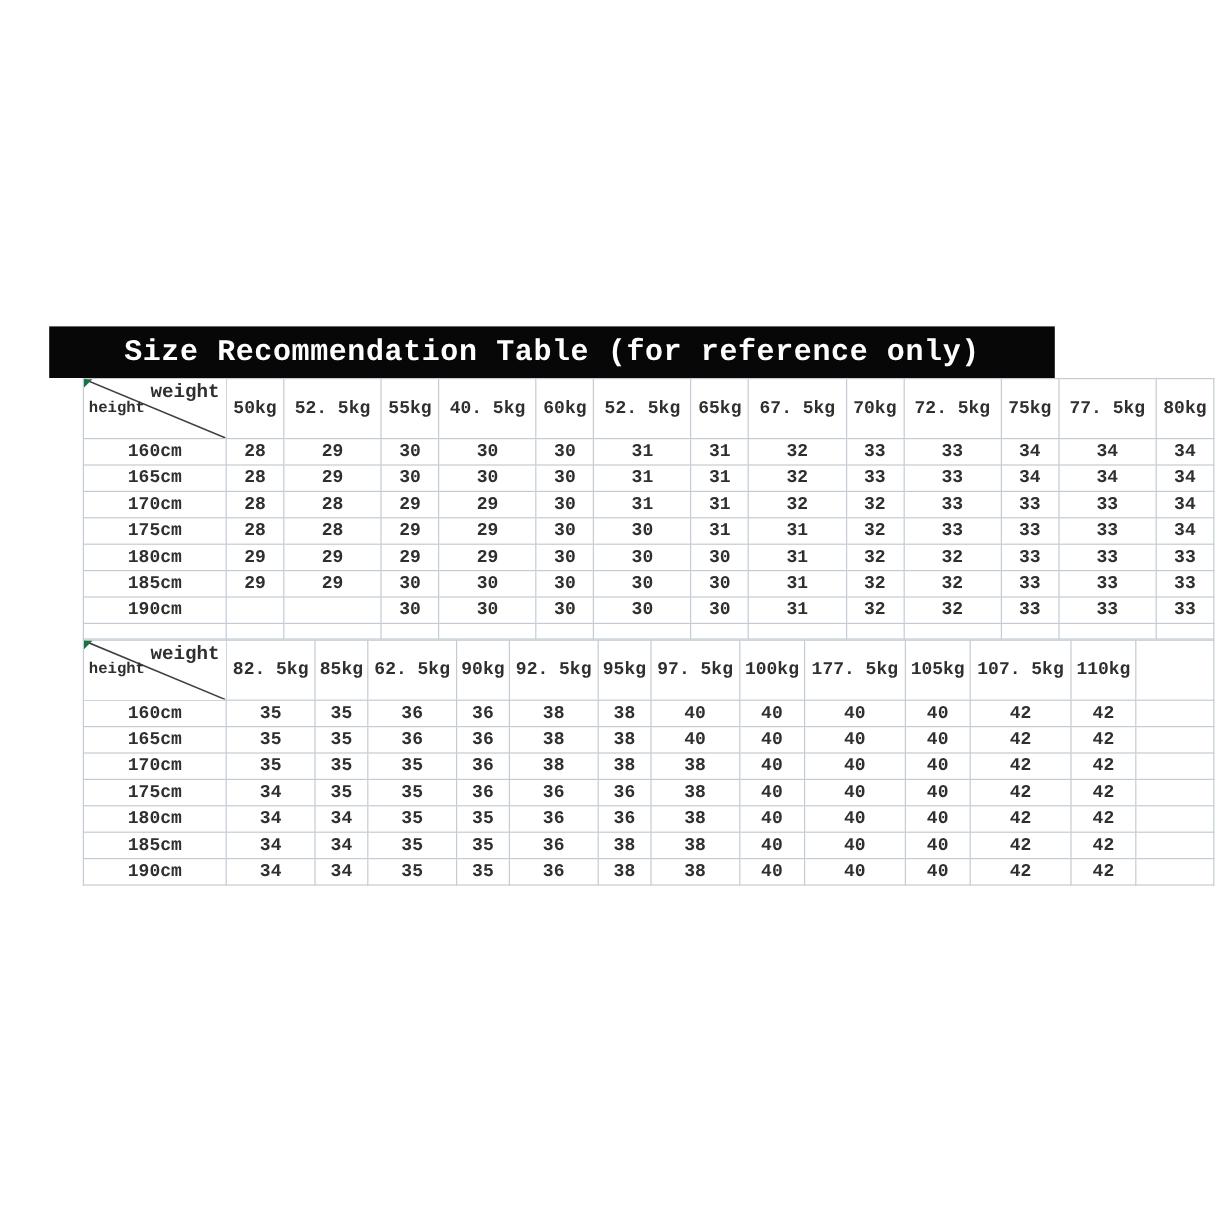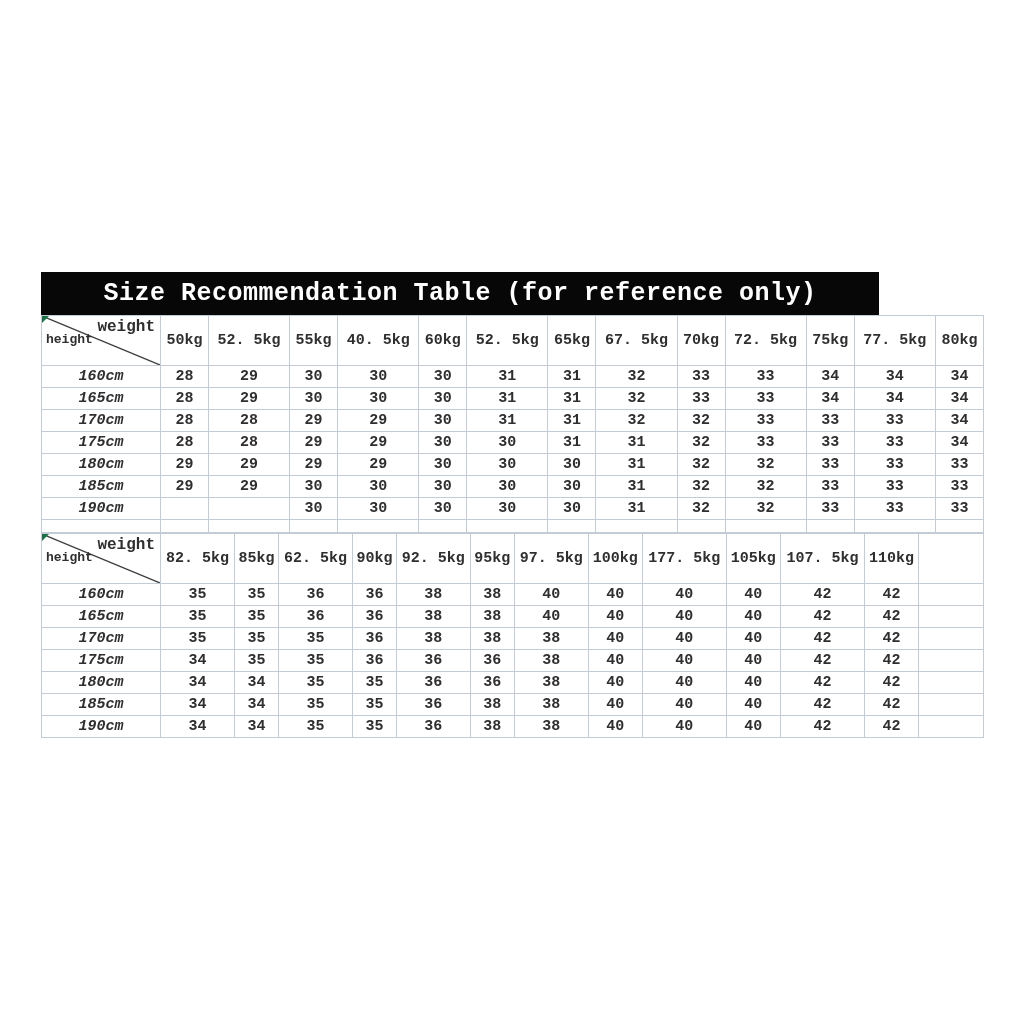--- a/index.html
+++ b/index.html
@@ -30,20 +30,21 @@
     color: #ffffff;
     font-weight: bold;
     font-size: 25px;
     letter-spacing: 0.5px;
     white-space: nowrap;
   }
   table.size-table {
     width: 943px;
     border-collapse: collapse;
     table-layout: auto;
+    margin-left: 28px;
   }
   table.size-table th,
   table.size-table td {
     border: 1px solid #c3ccd5;
     font-family: "Liberation Mono", "DejaVu Sans Mono", monospace;
     font-weight: bold;
     color: #2f2f2f;
     text-align: center;
     white-space: nowrap;
     padding: 0 1px;
@@ -89,21 +90,20 @@
     top: 0;
     left: 0;
     width: 0;
     height: 0;
     border-top: 7px solid #177245;
     border-right: 7px solid transparent;
   }
   td.height-cell {
     width: 116px;
     min-width: 116px;
-    font-style: italic;
   }
   th.trail, td.trail {
     width: 62px;
     min-width: 62px;
   }
   tr.spacer td {
     height: 12px;
     line-height: 12px;
     font-size: 1px;
   }

